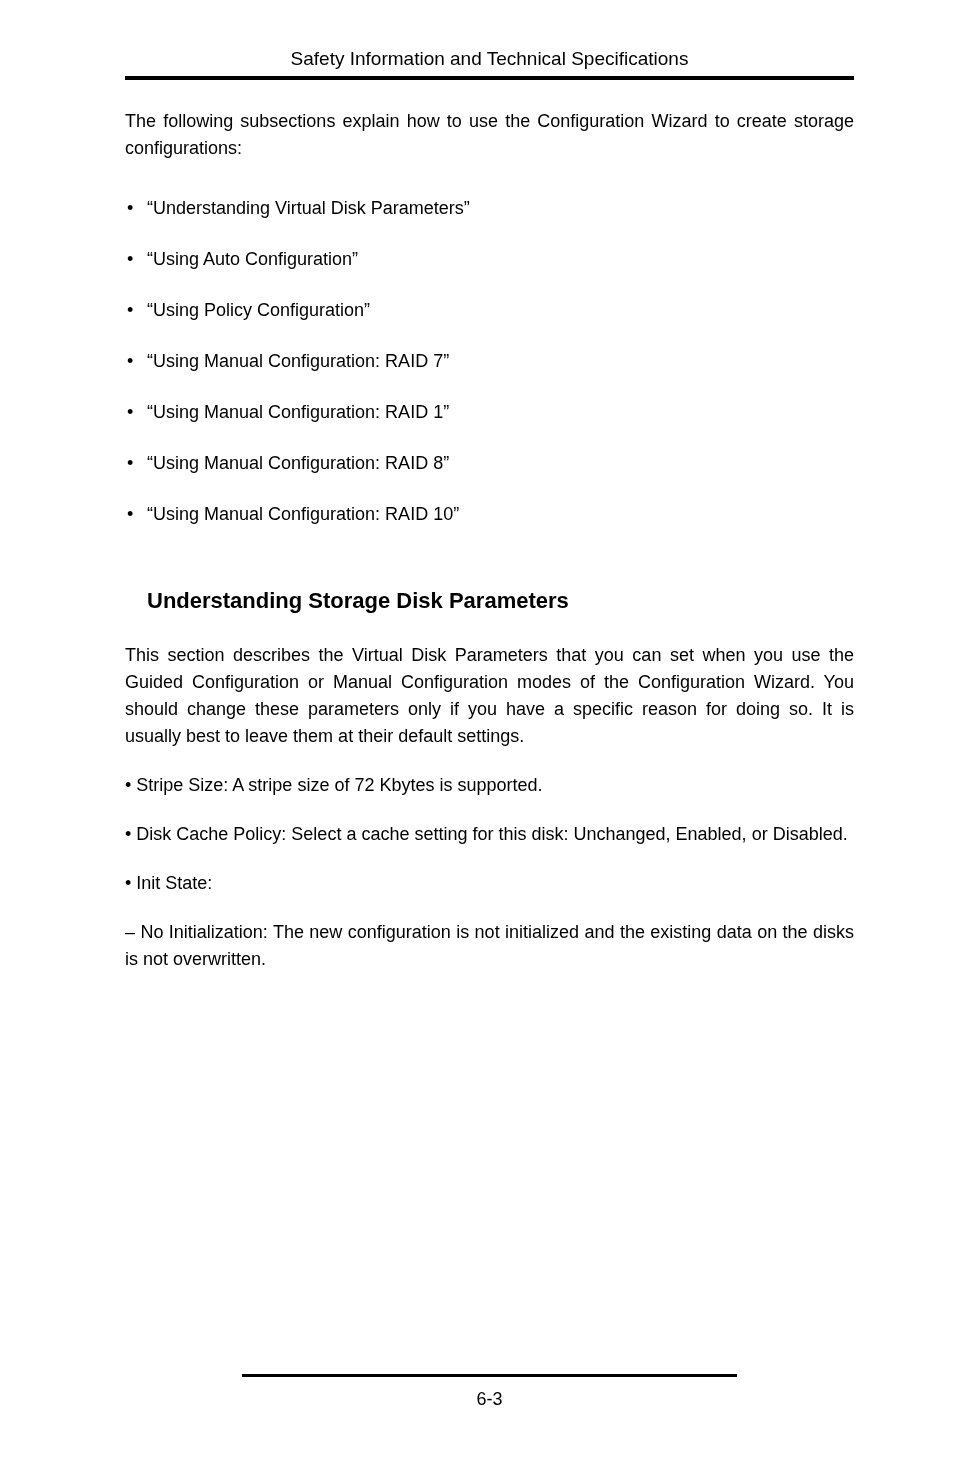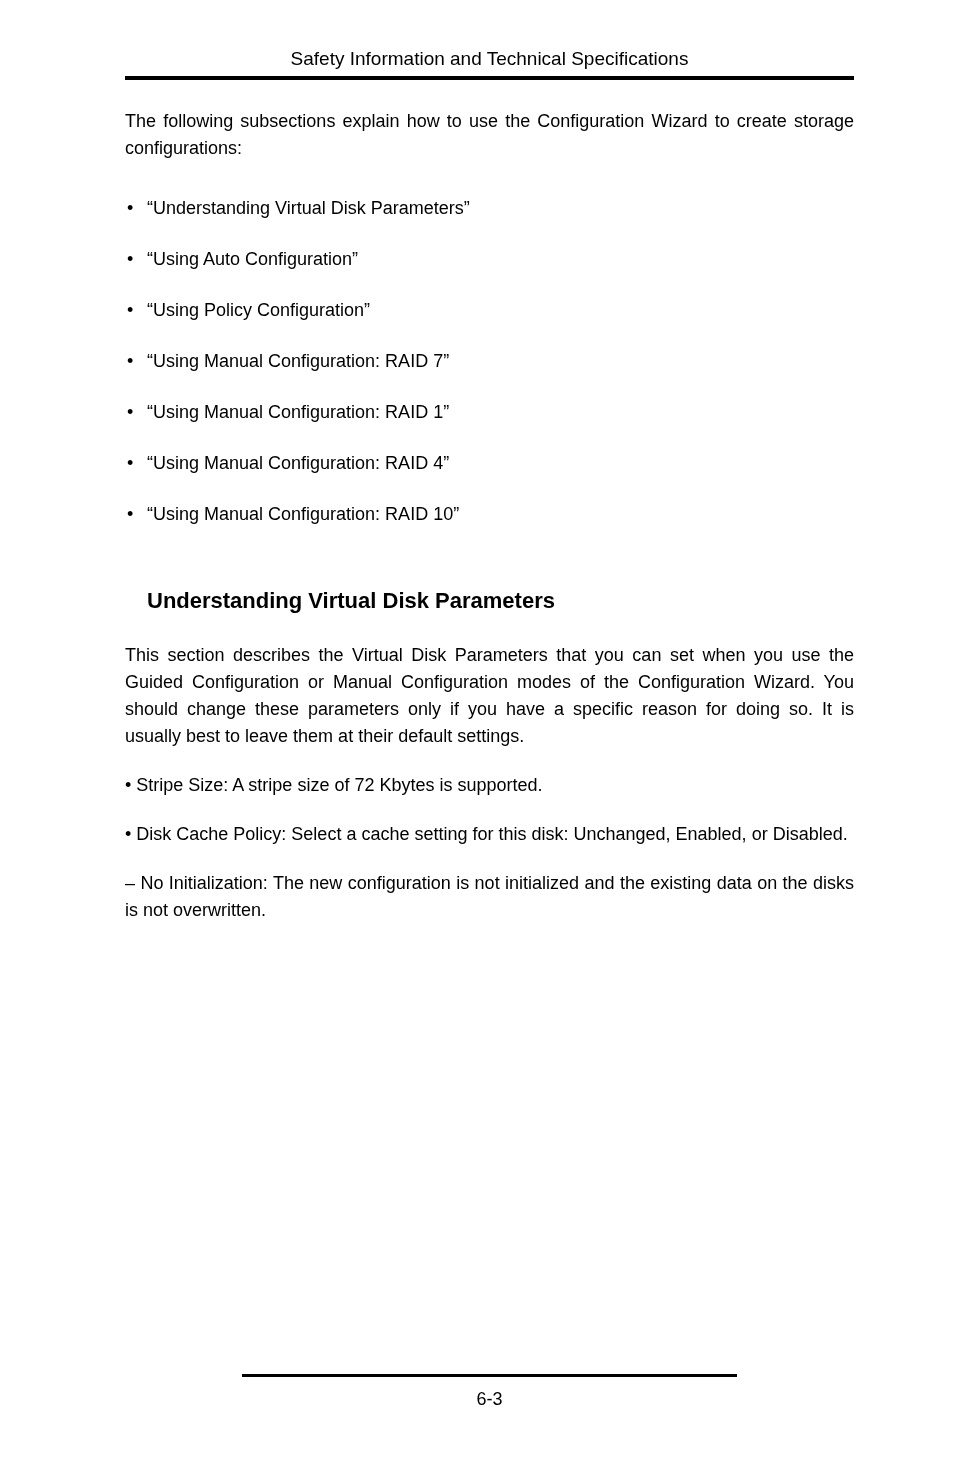--- a/index.html
+++ b/index.html
@@ -90,28 +90,29 @@
   <hr class="thick-rule">
 
   <p class="intro">The following subsections explain how to use the Configuration Wizard to create storage configurations:</p>
 
   <ul class="bullet-list">
     <li>“Understanding Virtual Disk Parameters”</li>
     <li>“Using Auto Configuration”</li>
     <li>“Using Policy Configuration”</li>
     <li>“Using Manual Configuration: RAID 7”</li>
     <li>“Using Manual Configuration: RAID 1”</li>
-    <li>“Using Manual Configuration: RAID 4”</li>
+    <li>“Using Manual Configuration: RAID 8”</li>
     <li>“Using Manual Configuration: RAID 10”</li>
   </ul>
 
-  <h2 class="section-heading">Understanding Virtual Disk Parameters</h2>
+  <h2 class="section-heading">Understanding Storage Disk Parameters</h2>
 
   <p class="body-para">This section describes the Virtual Disk Parameters that you can set when you use the Guided Configuration or Manual Configuration modes of the Configuration Wizard. You should change these parameters only if you have a specific reason for doing so. It is usually best to leave them at their default settings.</p>
   <p class="body-para" style="text-align:left;">• Stripe Size: A stripe size of 72 Kbytes is supported.</p>
   <p class="body-para">• Disk Cache Policy: Select a cache setting for this disk: Unchanged, Enabled, or Disabled.</p>
+  <p class="body-para" style="text-align:left;">• Init State:</p>
   <p class="body-para">– No Initialization: The new configuration is not initialized and the existing data on the disks is not overwritten.</p>
 
   <div class="footer">
     <hr class="footer-rule">
     <div class="page-num">6-3</div>
   </div>
 </div>
 
 </body></html>

